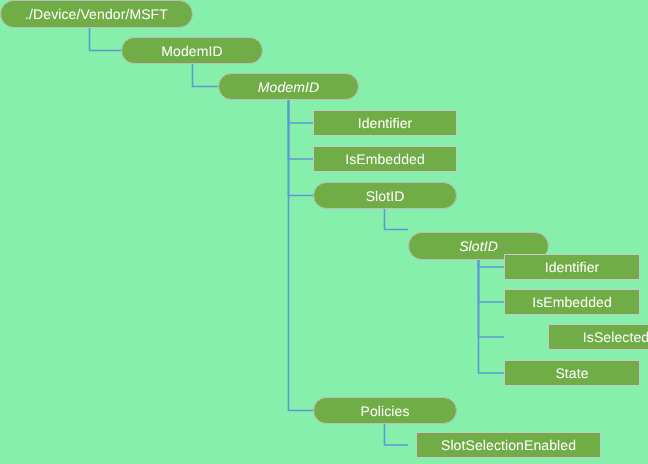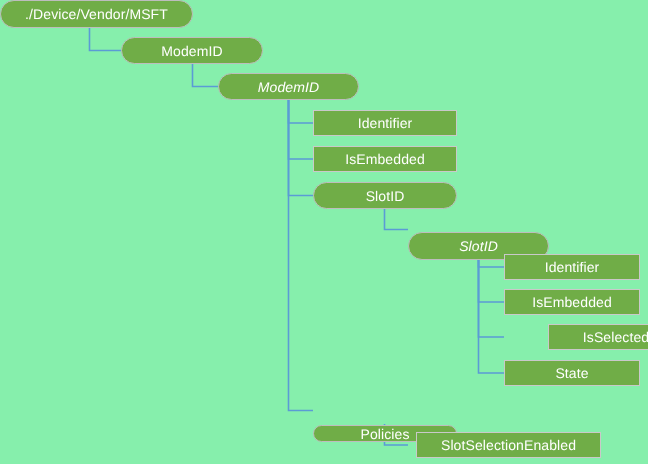--- a/index.html
+++ b/index.html
@@ -109,20 +109,20 @@
       </div>
       <div class="node rect" style="left: 504px; top: 289px; width: 136px; height: 26px;">
         <span class="node-label">IsEmbedded</span>
       </div>
       <div class="node rect" style="left: 504px; top: 324px; width: 136px; height: 26px; margin-left: 44px;">
         <span class="node-label">IsSelected</span>
       </div>
       <div class="node rect" style="left: 504px; top: 360px; width: 136px; height: 26px;">
         <span class="node-label">State</span>
       </div>
-      <div class="node rounded" style="left: 313px; top: 397px; width: 144px; height: 17px; margin-top: 28px;">
+      <div class="node rounded" style="left: 313px; top: 397px; width: 144px; height: 27px;">
         <span class="node-label">Policies</span>
       </div>
       <div class="node rect" style="left: 408px; top: 432px; width: 185px; height: 26px; margin-left: 8px;">
         <span class="node-label">SlotSelectionEnabled</span>
       </div>
     </div>
 </div>
 
 </body></html>

